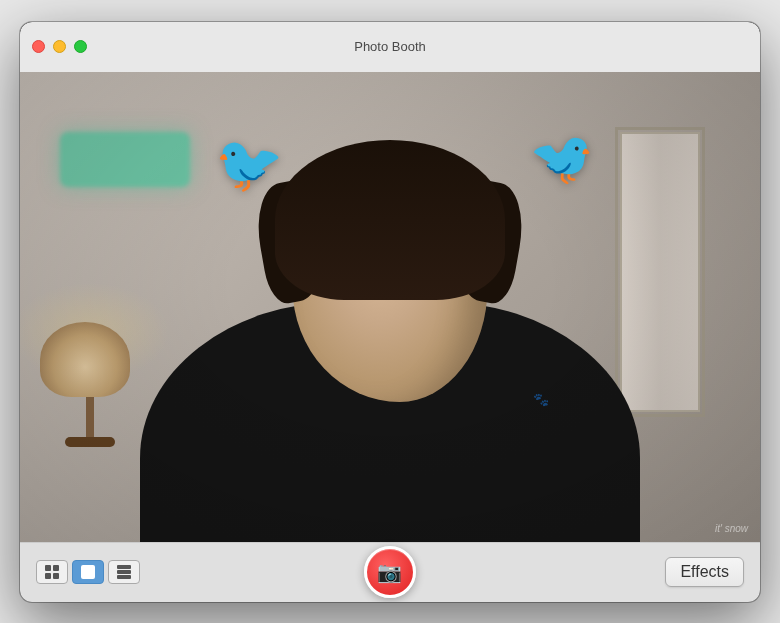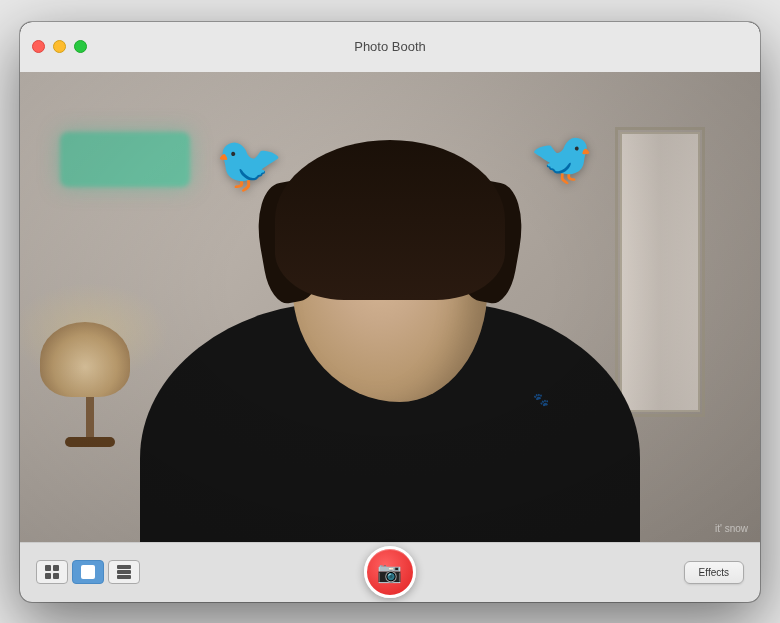--- a/index.html
+++ b/index.html
@@ -161,32 +161,33 @@
       justify-content: center;
       color: white;
       font-size: 22px;
     }
 
     .effects-btn {
       background: linear-gradient(180deg, #f5f5f5, #e8e8e8);
       border: 1px solid #aaa;
       border-radius: 6px;
       padding: 5px 14px;
-      font-size: 10px;
+      font-size: 16px;
       color: #333;
       cursor: pointer;
       box-shadow: 0 1px 2px rgba(0,0,0,0.1);
     }
 
     .watermark {
       position: absolute;
       bottom: 8px;
       right: 12px;
       font-size: 10px;
       color: rgba(255,255,255,0.5);
+      font-style: italic;
     }
 
     
     .scene-container {
       position: absolute;
       width: 100%;
       height: 100%;
       top: 0; left: 0;
     }
 

